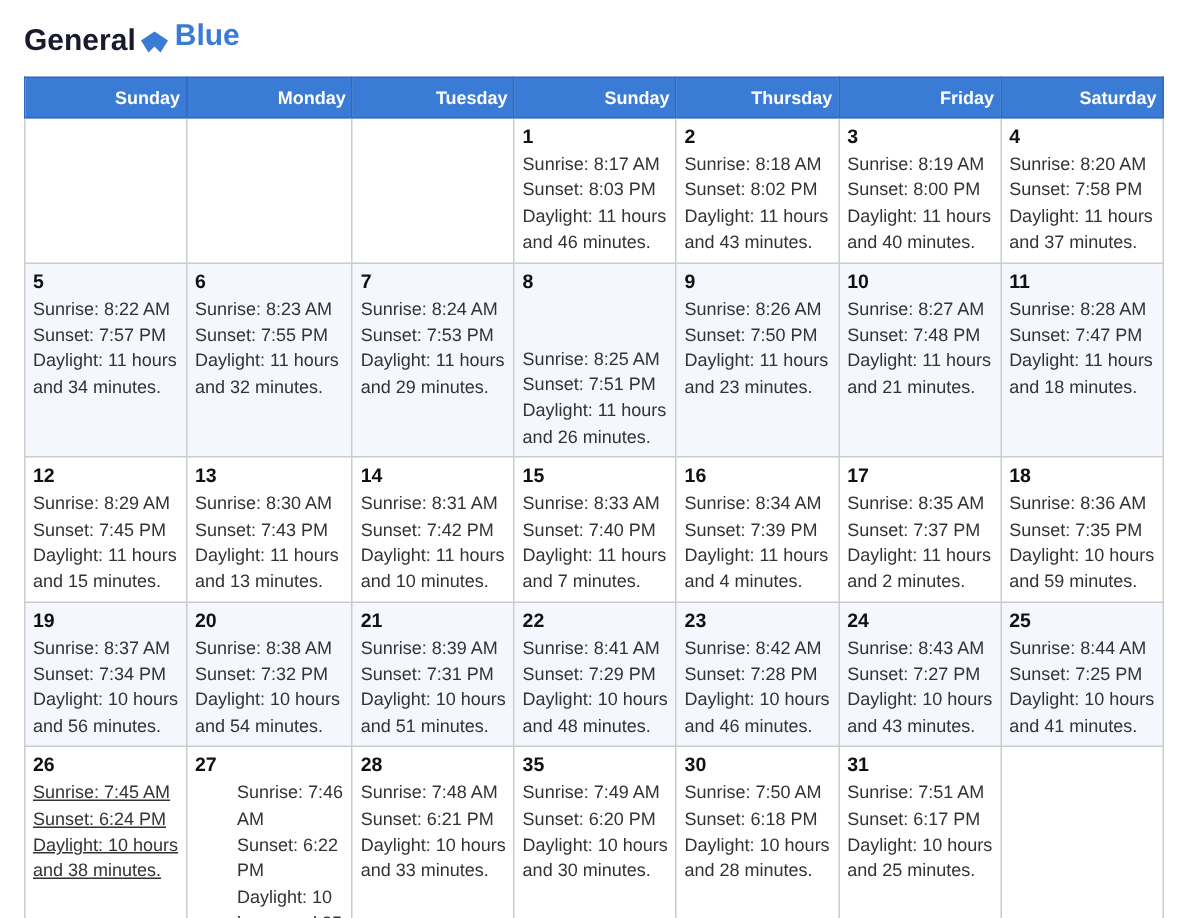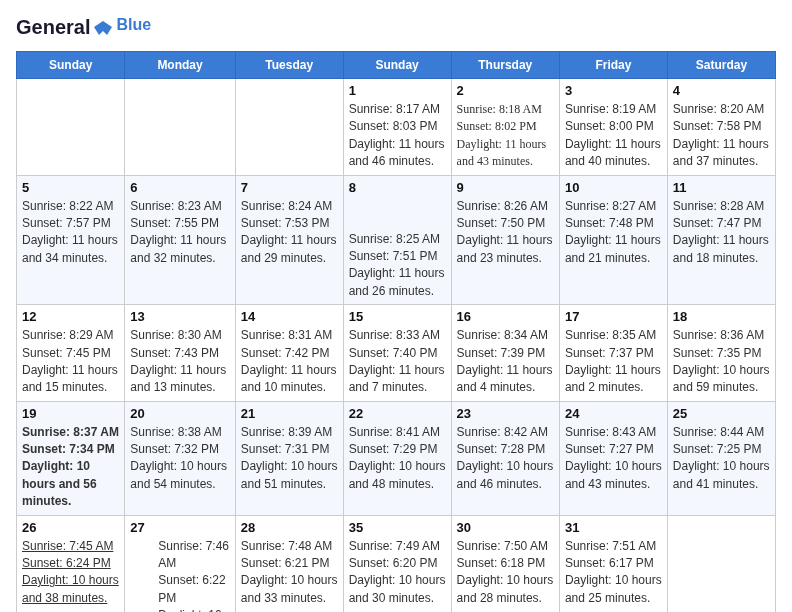--- a/index.html
+++ b/index.html
@@ -35,21 +35,21 @@
     }
     table {
       width: 100%;
       border-collapse: collapse;
       font-size: 11px;
     }
     th {
       background-color: #3a7bd5;
       color: #fff;
       padding: 6px 4px;
-      text-align: center;
+      text-align: right;
       font-size: 12px;
       font-weight: bold;
       border: 1px solid #2e68c0;
     }
     td {
       border: 1px solid #ccc;
       vertical-align: top;
       padding: 4px 5px;
       width: 113px;
       min-height: 80px;
@@ -83,21 +83,21 @@
 <body>
 
 <div class="header">
   <div class="logo">
     <div style="display:flex;align-items:center;gap:2px;">
       <span style="font-size:20px;font-weight:bold;color:#1a1a2e;">General</span>
       <svg width="22" height="22" viewBox="0 0 22 22">
         <polygon points="11,4 20,10 15,18 11,14 7,18 2,10" fill="#3a7bd5"></polygon>
       </svg>
     </div>
-    <span style="font-size:16px;font-weight:bold;color:#3a7bd5;margin-top:-6px;margin-left:2px;">Blue</span>
+    <span style="font-size:20px;font-weight:bold;color:#3a7bd5;margin-top:-6px;margin-left:2px;">Blue</span>
   </div>
   <div class="title-block">
     <div class="month-title"></div>
     <div class="subtitle"></div>
   </div>
 </div>
 
 <table>
   <thead>
     <tr>
@@ -116,21 +116,21 @@
         <td class="empty"></td>
         <td class="empty"></td>
         <td>
           <div class="day-number">1</div>
           <div class="day-info" style="white-space: pre-line;">Sunrise: 8:17 AM
 Sunset: 8:03 PM
 Daylight: 11 hours and 46 minutes.</div>
         </td>
         <td>
           <div class="day-number">2</div>
-          <div class="day-info" style="white-space: pre-line; font-family: Liberation Serif, serif;">Sunrise: 8:18 AM
+          <div class="day-info" style="white-space: pre-line;">Sunrise: 8:18 AM
 Sunset: 8:02 PM
 Daylight: 11 hours and 43 minutes.</div>
         </td>
         <td>
           <div class="day-number">3</div>
           <div class="day-info" style="white-space: pre-line;">Sunrise: 8:19 AM
 Sunset: 8:00 PM
 Daylight: 11 hours and 40 minutes.</div>
         </td>
         <td>
@@ -224,21 +224,21 @@
         <td>
           <div class="day-number">18</div>
           <div class="day-info" style="white-space: pre-line;">Sunrise: 8:36 AM
 Sunset: 7:35 PM
 Daylight: 10 hours and 59 minutes.</div>
         </td>
       </tr>
       <tr>
         <td>
           <div class="day-number">19</div>
-          <div class="day-info" style="white-space: pre-line; font-weight: bold;">Sunrise: 8:37 AM
+          <div class="day-info" style="white-space: pre-line;">Sunrise: 8:37 AM
 Sunset: 7:34 PM
 Daylight: 10 hours and 56 minutes.</div>
         </td>
         <td>
           <div class="day-number">20</div>
           <div class="day-info" style="white-space: pre-line;">Sunrise: 8:38 AM
 Sunset: 7:32 PM
 Daylight: 10 hours and 54 minutes.</div>
         </td>
         <td>

